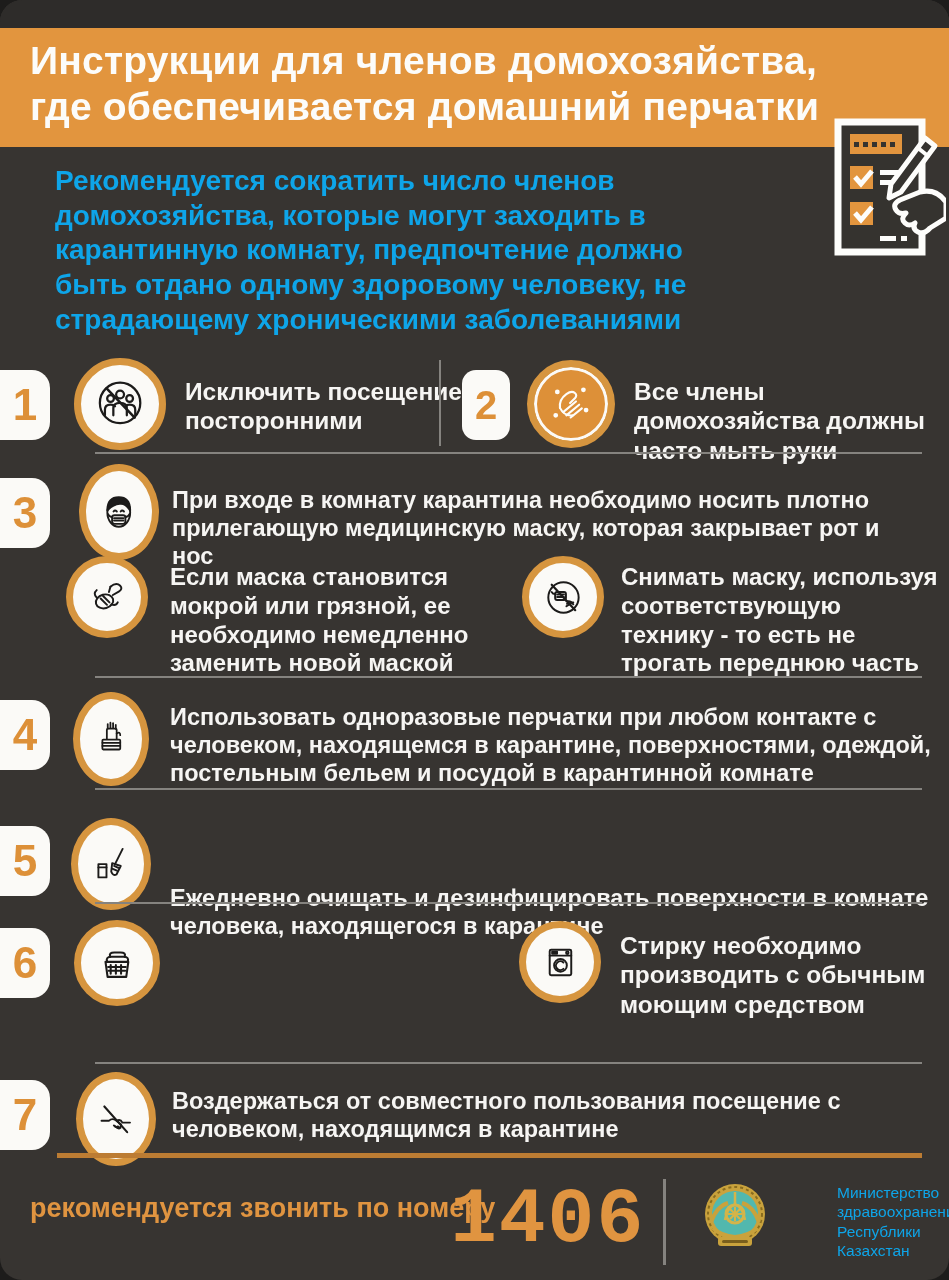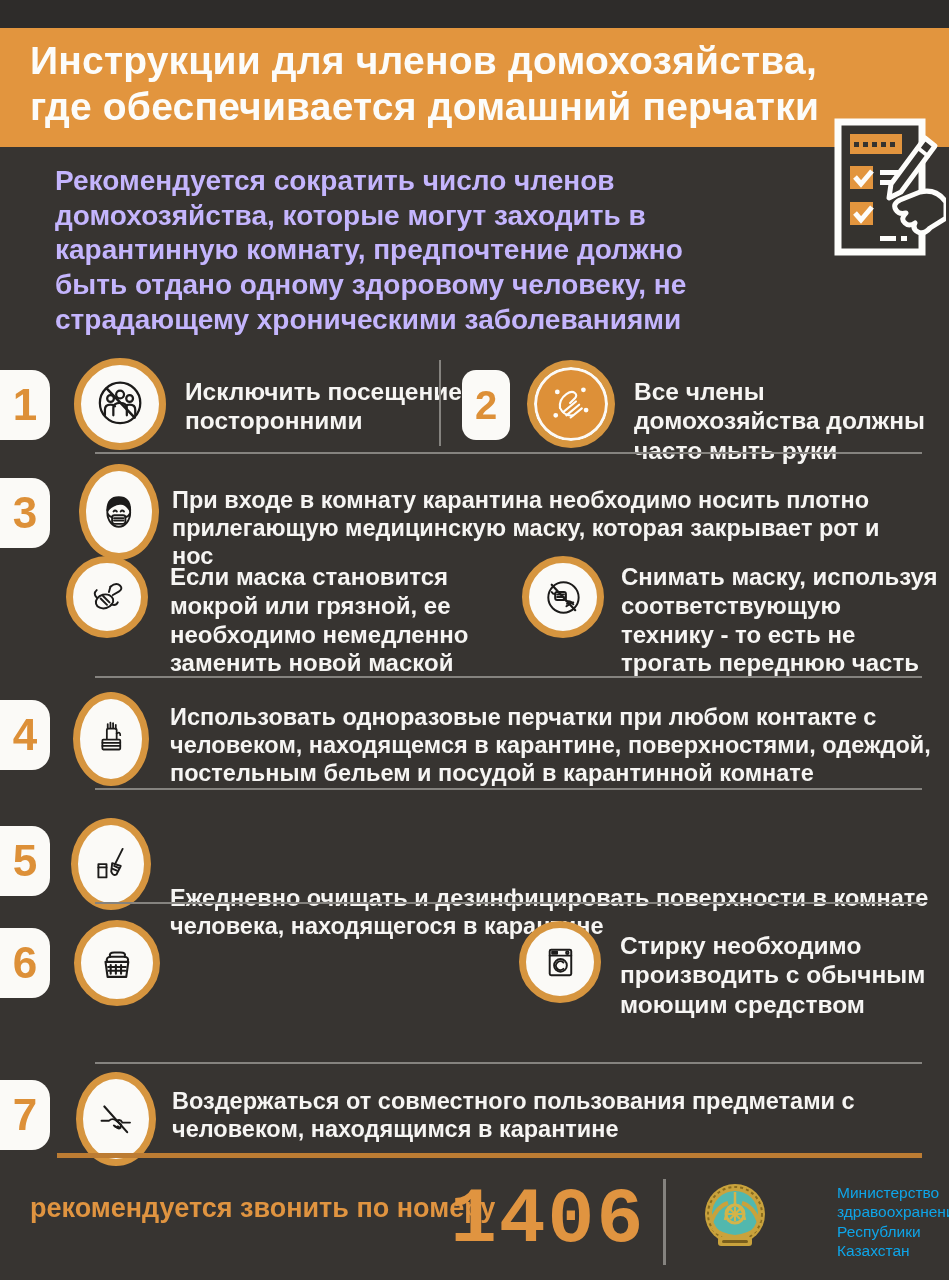--- a/index.html
+++ b/index.html
@@ -1,23 +1,23 @@
 <!DOCTYPE html>
 <html><head>
 <meta charset="utf-8">
 <style>
   html,body{margin:0;padding:0;background:#1d1c1b;}
   .page{position:relative;width:949px;height:1280px;margin:0 auto;background:#373431;
-        overflow:hidden;font-family:"Liberation Sans",sans-serif;}
+        overflow:hidden;font-family:"Liberation Sans",sans-serif;border-radius:22px;}
   .top-strip{position:absolute;left:0;top:0;width:949px;height:28px;background:#2e2c2a;}
   .band{position:absolute;left:0;top:28px;width:949px;height:119px;background:#e2953e;}
   .title{position:absolute;left:30px;top:38px;font-size:39px;font-weight:bold;color:#fcfcfa;
          line-height:1.17;letter-spacing:.2px;}
   .intro{position:absolute;left:55px;top:164px;width:675px;font-size:28px;font-weight:bold;
-         color:#c4b5fd;line-height:1.24;}
+         color:#0ea5e9;line-height:1.24;}
   .badge{position:absolute;background:#fbfaf7;color:#dd9038;font-weight:bold;
          display:flex;align-items:center;justify-content:center;}
   .badge.edge{left:0;width:50px;height:70px;border-radius:0 18px 18px 0;font-size:44px;}
   .badge.free{width:48px;height:70px;border-radius:14px;font-size:40px;}
   .icon-wrap{position:absolute;background:#fbfaf7;border:7px solid #d6953f;border-radius:50%;
              display:flex;align-items:center;justify-content:center;box-sizing:border-box;}
   .icon-wrap.filled{background:#dd9038;box-shadow:inset 0 0 0 3px #fbfaf7;}
   .icon-wrap svg{width:72%;height:72%;}
   .item-text{position:absolute;color:#f6f5f3;font-weight:bold;line-height:1.2;}
   .hline{position:absolute;left:95px;width:827px;height:2px;background:#85837f;}
@@ -237,21 +237,21 @@
     <svg viewBox="0 0 100 100">
       <g class="ic">
         <path d="M20,54 l16,0 q6,-6 14,-1 l10,8 q4,4 -2,7 q-5,2 -9,-2"></path>
         <path d="M80,58 l-16,0 q-4,-8 -12,-4"></path>
         <path d="M46,64 q4,5 9,2"></path>
           <path d="M52,68 q4,4 8,1"></path>
         <path d="M26,24 L74,78" stroke-width="4.5"></path>
       </g>
     </svg>
   </div>
-  <div class="item-text" style="left:172px;top:1087px;width:740px;font-size:23.5px">Воздержаться от совместного пользования предметами с человеком, находящимся в карантине</div>
+  <div class="item-text" style="left:172px;top:1087px;width:740px;font-size:23.5px">Воздержаться от совместного пользования посещение с человеком, находящимся в карантине</div>
 
   <div class="orange-line"></div>
 
   <div class="footer-text">
     <div>рекомендуется звонить по номеру</div>
   </div>
   <div class="phone">1406</div>
   <div class="vline" style="left:663px;top:1179px;height:86px;width:3px"></div>
 
   <svg class="emblem" viewBox="0 0 72 72">

